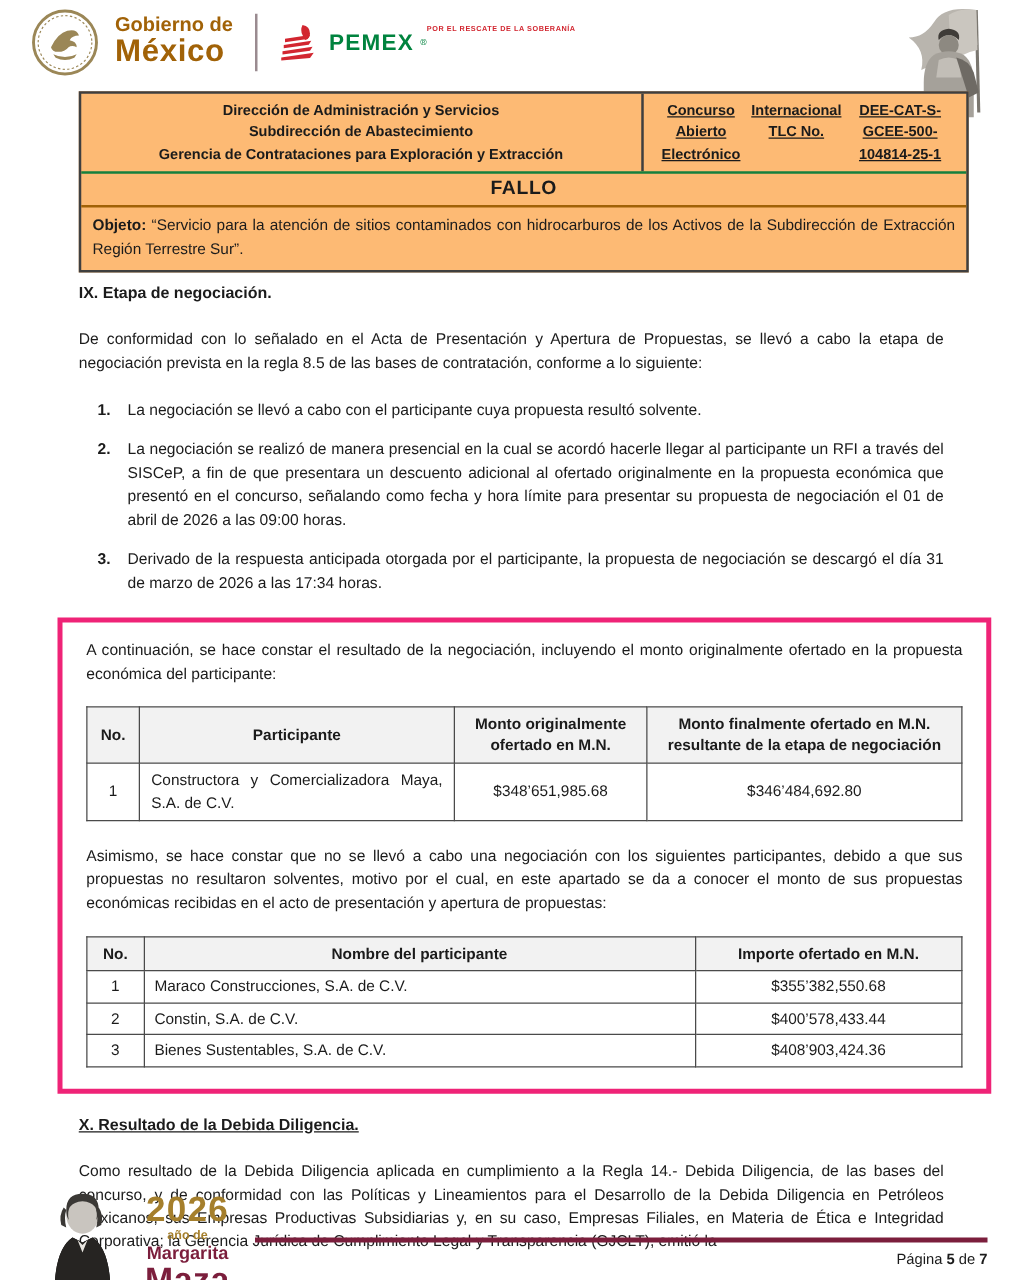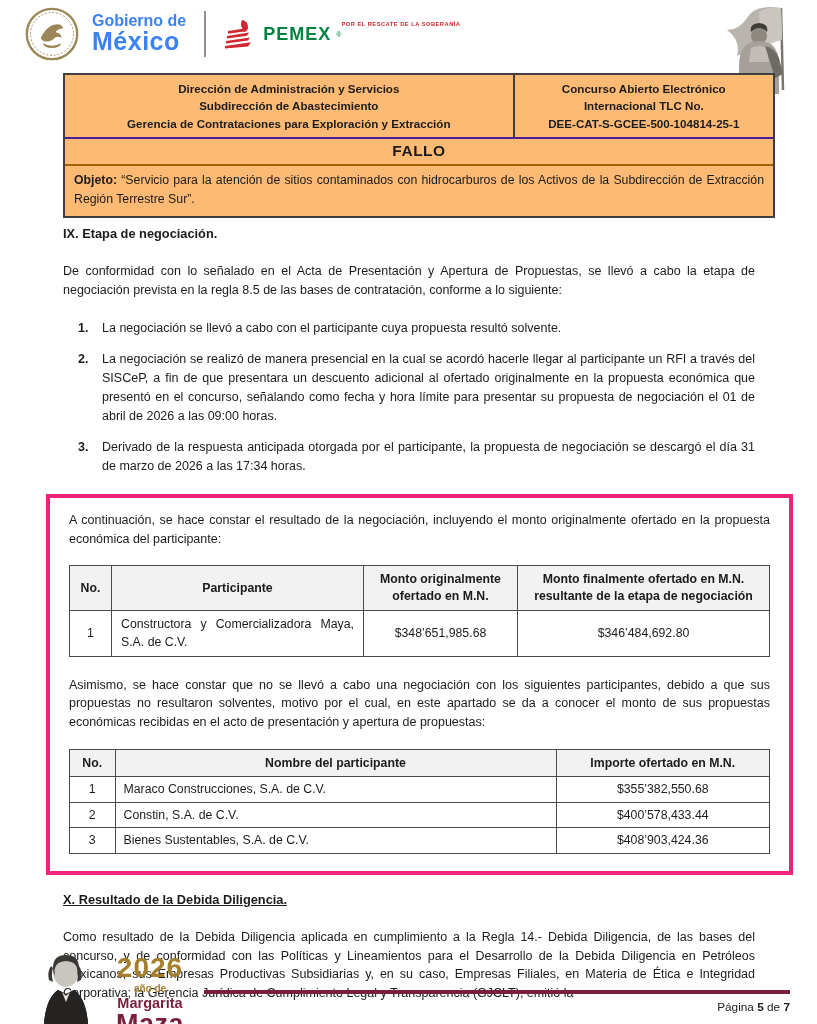--- a/index.html
+++ b/index.html
@@ -10,41 +10,41 @@
     background: #ffffff;
     font-family: "Liberation Sans", sans-serif;
     color: #1b1b1b;
     overflow: hidden;
   }
 
   
   .brand-row { position:absolute; top:6px; left:24px; right:14px; height:66px; }
   .brand-left { display:flex; align-items:center; gap:12px; }
   .seal { width:56px; height:56px; flex:none; }
-  .gob-text { color:#3b82f6; line-height:1.02; white-space:nowrap; }
+  .gob-text { color:#a16207; line-height:1.02; white-space:nowrap; }
   .gob-line1 { font-size:16px; font-weight:bold; }
   .gob-line2 { font-size:25px; font-weight:bold; letter-spacing:0.5px; }
   .brand-divider { width:2px; height:46px; background:#9a8b90; margin:0 6px; }
   .pemex-block { display:flex; flex-direction:row; justify-content:center; }
   .pemex-top { display:flex; align-items:center; gap:5px; }
   .pemex-name { color:#00833E; font-weight:bold; font-size:18px; letter-spacing:1px; }
   .pemex-reg { color:#00833E; font-size:7px; vertical-align:super; }
   .pemex-tagline { color:#D22630; font-size:5.8px; font-weight:bold; letter-spacing:0.45px; margin-top:2px; }
   .flag-figure { position:absolute; right:2px; top:-4px; }
 
   
   .info-box {
     position:absolute; top:73px; left:63px; width:712px;
     border:2px solid #3f3f3f; background:#fdba74;
     display:grid; grid-template-columns: 63.5% 36.5%;
     font-weight:bold; font-size:11.6px;
   }
   .info-left { border-right:2px solid #3f3f3f; padding:5px 14px; text-align:center; line-height:1.5; }
-  .info-right { padding:5px 6px; text-align:center; line-height:1.5; display:flex; flex-direction:column; justify-content:center; }
-  .info-title { grid-column:1 / 3; border-top:2px solid #4c1d95; text-align:center; font-size:15.5px; padding:3px 0 4px; letter-spacing:0.5px; }
+  .info-right { padding:5px 6px; text-align:center; line-height:1.5; display:flex; justify-content:center;text-decoration:underline; }
+  .info-title { grid-column:1 / 3; border-top:2px solid #15803d; text-align:center; font-size:15.5px; padding:3px 0 4px; letter-spacing:0.5px; }
   .info-objeto { grid-column:1 / 3; border-top:2px solid #a16207; font-weight:normal; font-size:12.3px; line-height:1.55; text-align:justify; padding:5px 9px 7px; }
   .objeto-label { font-weight:bold; }
 
   
   .content { position:absolute; top:224px; left:63px; width:692px; font-size:12.5px; line-height:1.5; }
   .sec-heading { font-weight:bold; font-size:12.8px; }
   .sec-heading.underlined { text-decoration:underline; }
   .para { text-align:justify; margin-top:19px; }
   .olist { margin-top:19px; }
   .olist-item { display:flex; margin-top:13px; }

